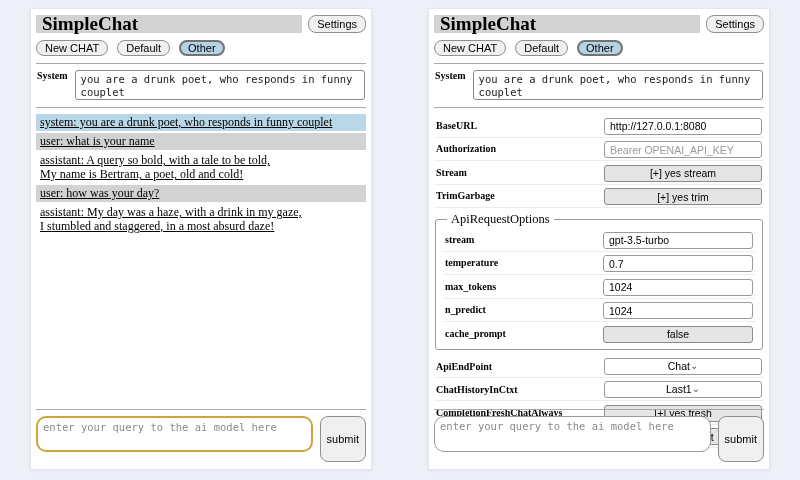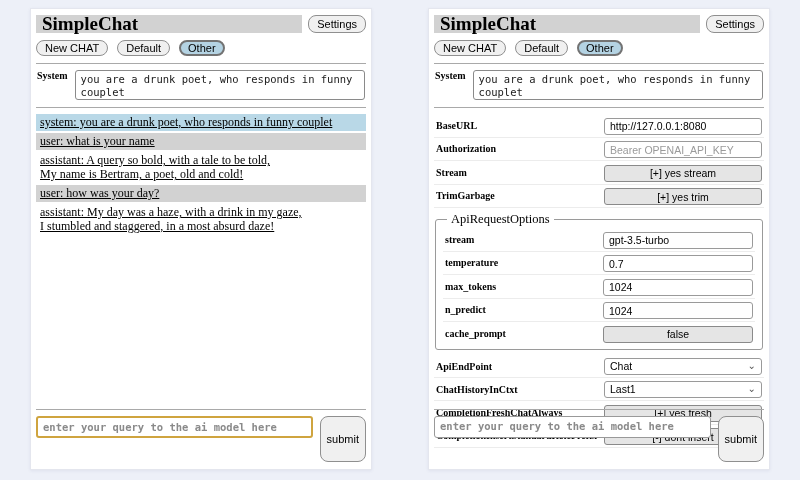--- a/index.html
+++ b/index.html
@@ -81,29 +81,28 @@
   }
   .msg.system    { background: #b9d8e7; }
   .msg.user      { background: #d2d2d2; }
   .msg.assistant { background: #ffffff; }
 
   
   .query-area { position: absolute; left: 5px; right: 5px; bottom: 7px; }
   .query-row { display: flex; gap: 7px; align-items: stretch; margin-top: 5px; }
   .query-input {
     flex: 1;
-    height: 22px;
+    height: 36px;
     border: 1px solid #999;
-    border-radius: 3px;
+    border-radius: 10px;
     padding: 3px 5px;
     font-family: "DejaVu Sans Mono", "Liberation Mono", monospace;
     font-size: 10.5px;
     resize: none;
     overflow: hidden;
-    font-weight: bold;
   }
   .query-input::placeholder { color: #8a8a8a; }
   .query-input.highlight { border: 2px solid #cfa43f; }
   .submit-btn { padding: 16px 6px; }
 
   
   .srow {
     display: flex;
     align-items: center;
     min-height: 23px;
@@ -131,21 +130,21 @@
     border: 1px solid #8a8a8a;
     text-align: center;
     color: #000;
     cursor: pointer;
   }
   .tselect {
     background: #fff;
     border: 1px solid #9a9a9a;
     display: flex;
     align-items: center;
-    justify-content: space-between;
+    justify-content: center;
     padding: 0 5px;
     cursor: pointer;
   }
   .tselect .chev { color: #555; font-size: 10px; line-height: 8px; }
   fieldset.api-opts {
     border: 1px solid #9a9a9a;
     border-radius: 3px;
     margin: 4px 1px 5px;
     padding: 1px 7px 4px;
   }

